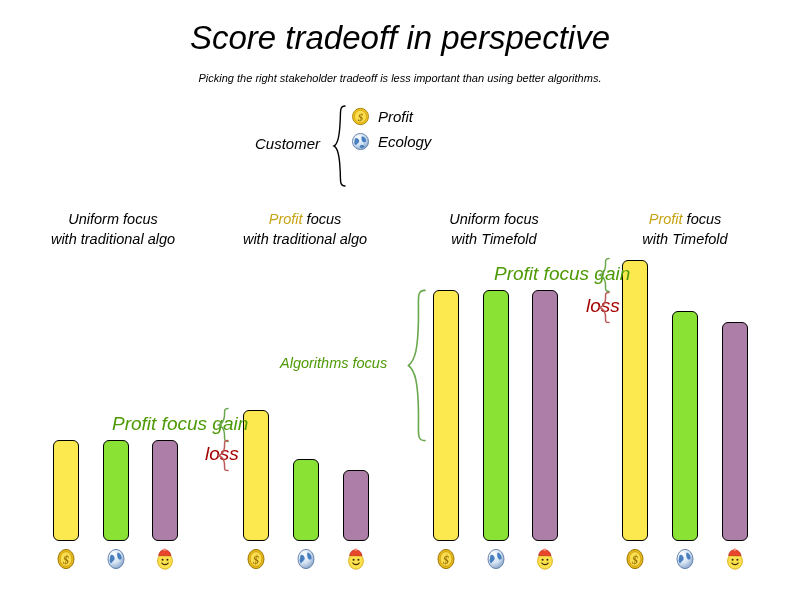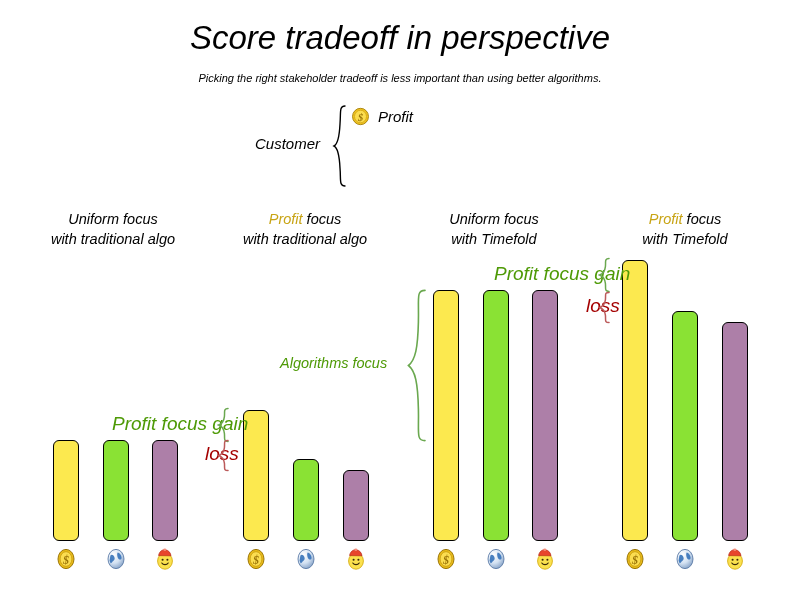--- a/index.html
+++ b/index.html
@@ -160,20 +160,38 @@
         <span class="ico">
           <svg viewBox="0 0 20 20" width="19" height="19">
             <ellipse cx="10" cy="10" rx="8.4" ry="8.6" fill="#f0c420" stroke="#a8820c" stroke-width="1"></ellipse>
             <ellipse cx="10" cy="10" rx="6.3" ry="6.6" fill="#fbdd50" stroke="#d1a314" stroke-width="0.8"></ellipse>
             <text x="10" y="14.4" font-family="'Liberation Serif', serif" font-size="11" font-weight="bold" text-anchor="middle" fill="#9c7608">$</text>
           </svg>
         </span>
         <span class="legend-text">Profit</span>
       </div>
 
+      <div class="legend-row">
+        <span class="ico">
+          <svg viewBox="0 0 20 20" width="19" height="19">
+            <defs>
+              <radialGradient id="gsph" cx="35%" cy="30%" r="78%">
+                <stop offset="0%" stop-color="#ffffff"></stop>
+                <stop offset="55%" stop-color="#cfe0f2"></stop>
+                <stop offset="100%" stop-color="#7f9dc4"></stop>
+              </radialGradient>
+            </defs>
+            <circle cx="10" cy="10" r="8.5" fill="url(#gsph)" stroke="#5b7ba6" stroke-width="0.9"></circle>
+            <path d="M4 7 C6 5.4, 8 7, 8.6 9 C9.2 11, 7 12, 5.6 13.4 C4.6 14.4, 4 13, 3.4 11.6 Z" fill="#2b6bb5" opacity="0.85"></path>
+            <path d="M11.5 4.4 C13.6 4.6, 15.6 6.6, 15.8 8.6 C16 10.6, 14 11.4, 12.6 10.4 C11.2 9.4, 10.4 6.2, 11.5 4.4 Z" fill="#2b6bb5" opacity="0.85"></path>
+            <path d="M10 14 C11.6 13.2, 13.6 13.6, 14.4 15.2 C13.2 16.6, 11 17.2, 9.6 16.2 C9 15.6, 9.2 14.5, 10 14 Z" fill="#2b6bb5" opacity="0.8"></path>
+          </svg>
+        </span>
+        <span class="legend-text">Ecology</span>
+      </div>
 
 
     </div>
   </div>
 
   <div class="col-header" style="left:-2px;">
     <div><span>Uniform</span><span> focus</span></div>
     <div>with traditional algo</div>
   </div>
 

